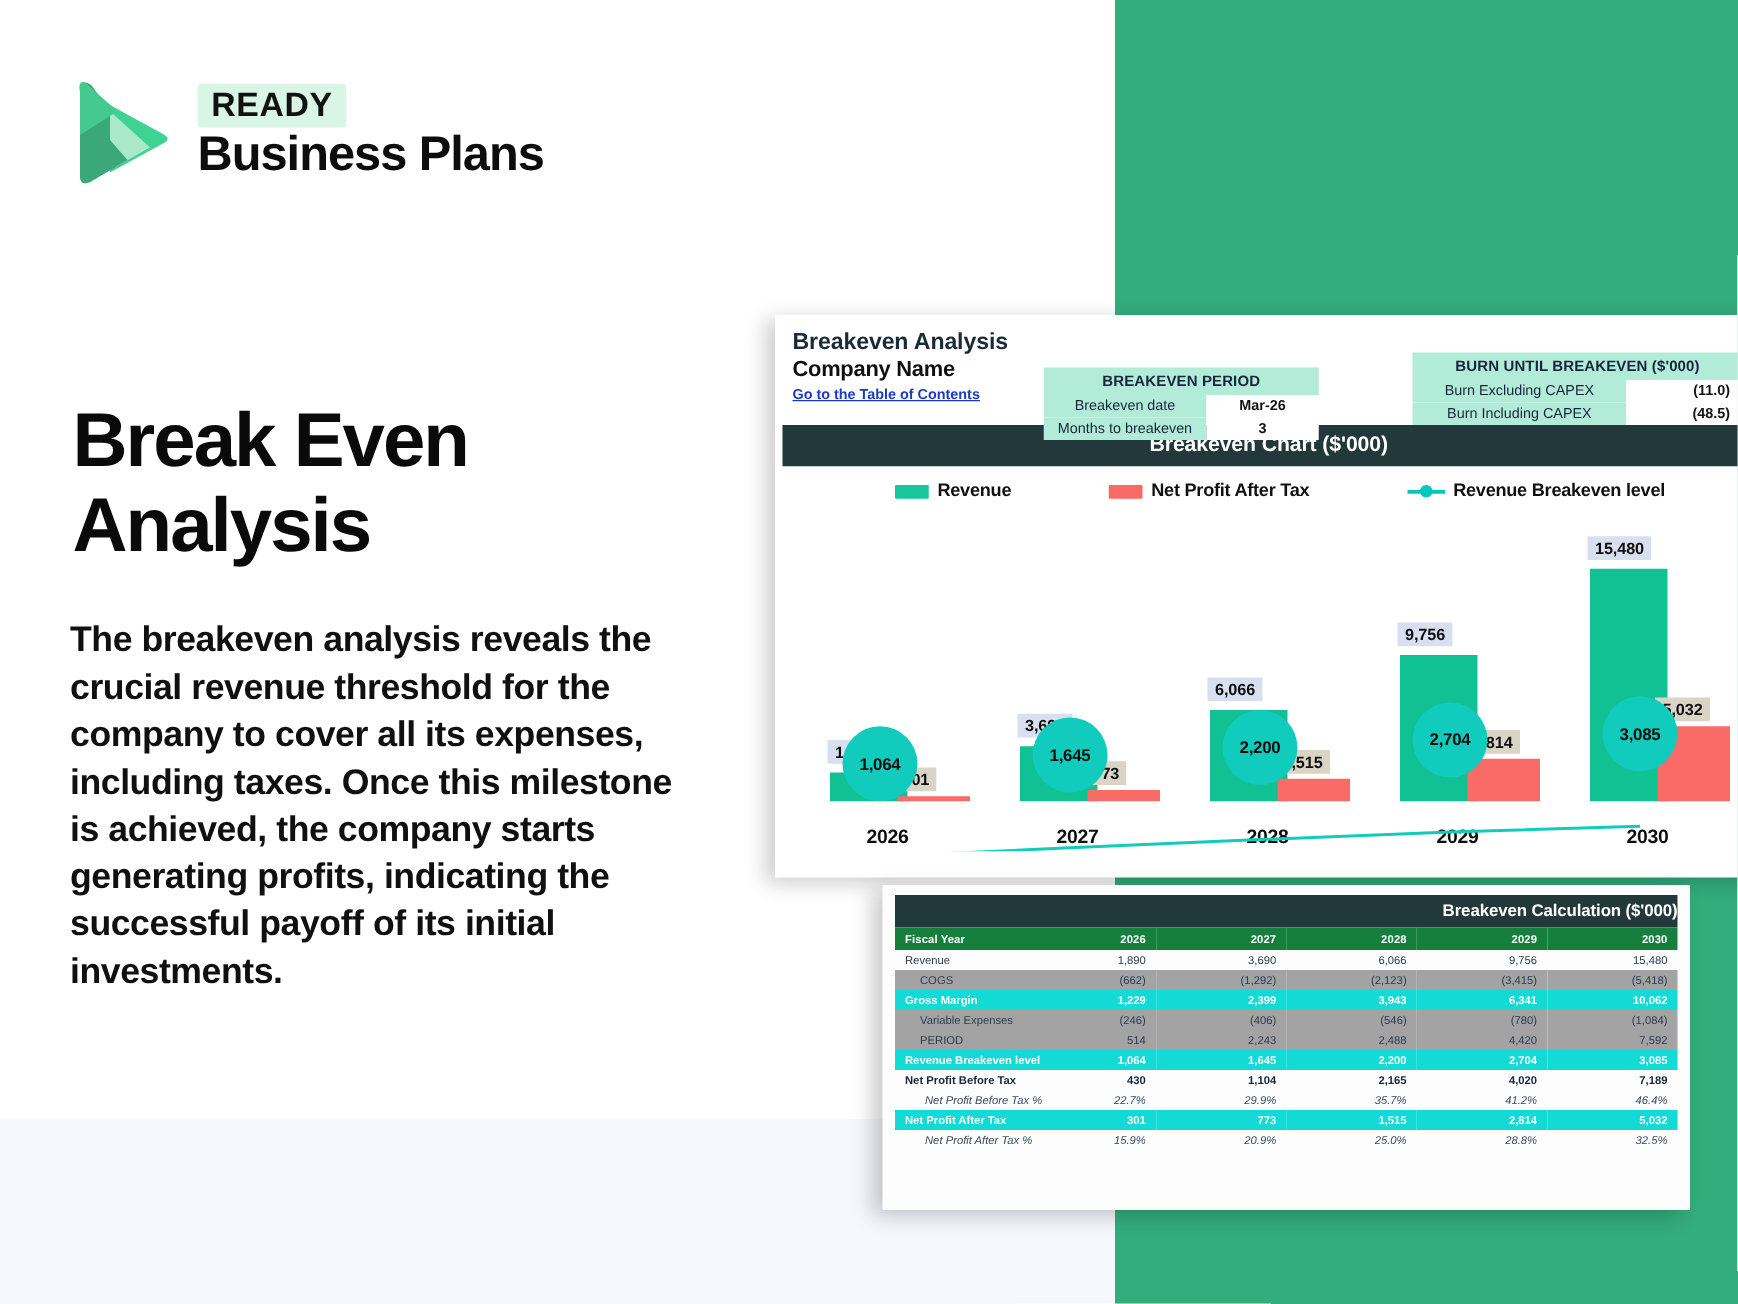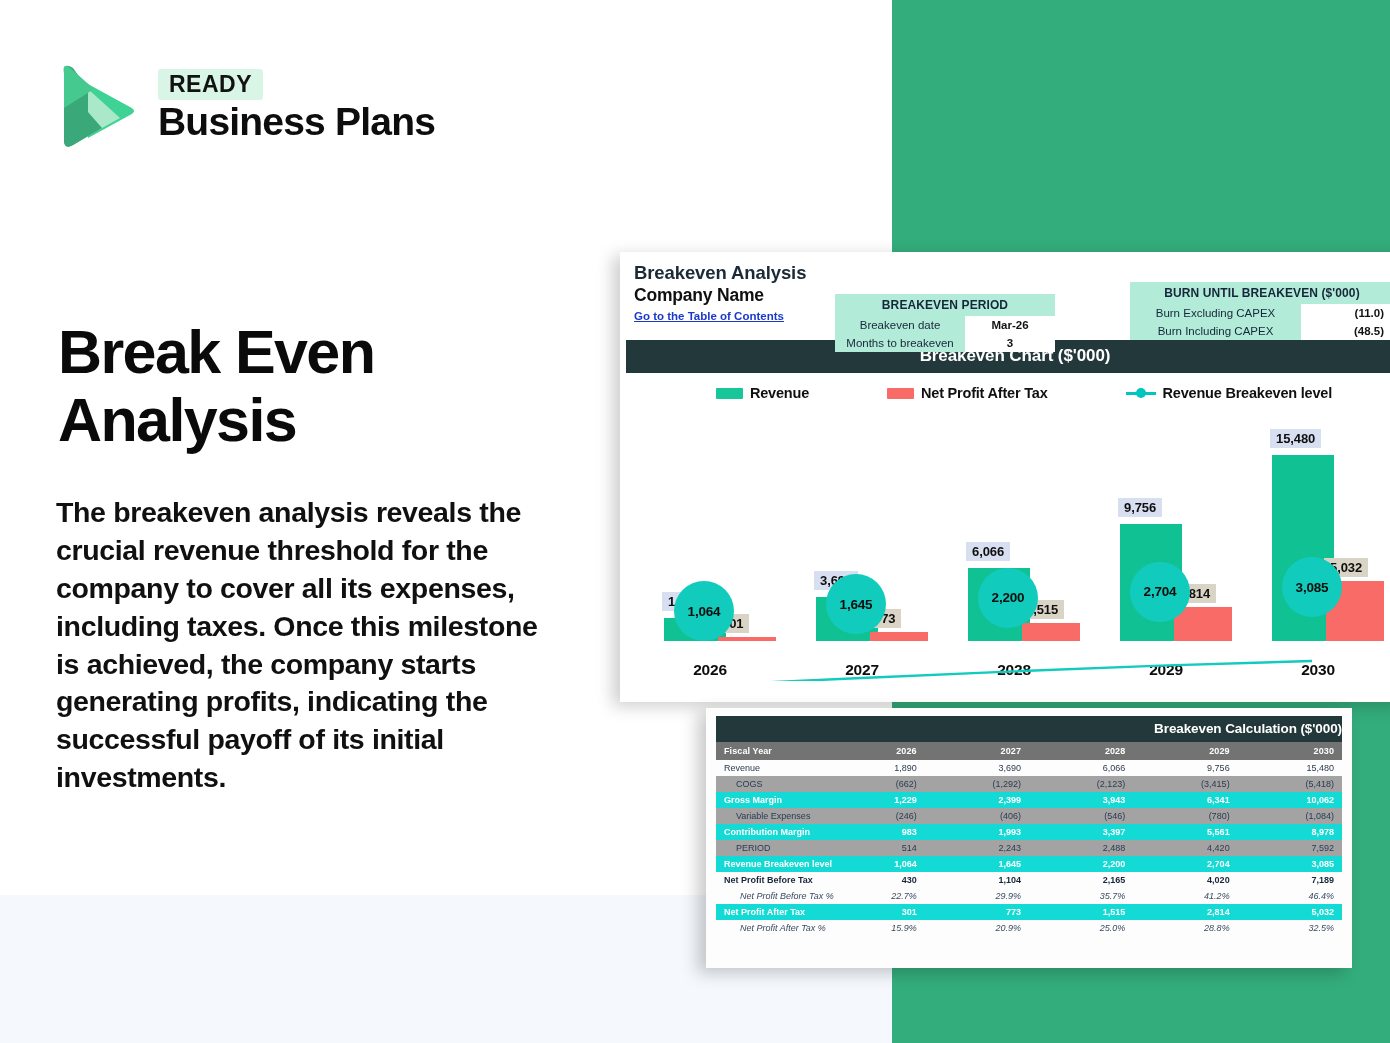--- a/index.html
+++ b/index.html
@@ -51,21 +51,21 @@
   }
   .logo-text-wrap {
     display: flex;
     flex-direction: column;
     align-items: flex-start;
     gap: 2px;
   }
   .logo-ready {
     background: #d9f5e6;
     color: #121212;
-    font-size: 23px;
+    font-size: 27px;
     font-weight: bold;
     letter-spacing: 0.5px;
     padding: 3px 11px 4px 11px;
     border-radius: 3px;
     line-height: 1.05;
   }
   .logo-name {
     color: #0d0d0d;
     font-size: 39px;
     font-weight: bold;
@@ -325,21 +325,21 @@
     letter-spacing: -0.1px;
   }
   table.calc {
     width: 100%;
     border-collapse: collapse;
     font-size: 9px;
     color: #2c3a50;
     table-layout: fixed;
   }
   table.calc th {
-    background: #737373;
+    background: #15803d;
     color: #ffffff;
     font-size: 9px;
     font-weight: bold;
     padding: 4px 8px 4px 8px;
     text-align: right;
     letter-spacing: 0.1px;
   }
   table.calc th.first { text-align: left; }
   table.calc td {
     padding: 3px 8px 3px 8px;
@@ -530,28 +530,20 @@
           <td>10,062</td>
         </tr>
         <tr class="indent plain zebra">
           <td class="first">Variable Expenses</td>
           <td>(246)</td>
           <td>(406)</td>
           <td>(546)</td>
           <td>(780)</td>
           <td>(1,084)</td>
         </tr>
-        <tr class="hl">
-          <td class="first">Contribution Margin</td>
-          <td>983</td>
-          <td>1,993</td>
-          <td>3,397</td>
-          <td>5,561</td>
-          <td>8,978</td>
-        </tr>
         <tr class="indent plain zebra">
           <td class="first">PERIOD</td>
           <td>514</td>
           <td>2,243</td>
           <td>2,488</td>
           <td>4,420</td>
           <td>7,592</td>
         </tr>
         <tr class="hl">
           <td class="first">Revenue Breakeven level</td>

